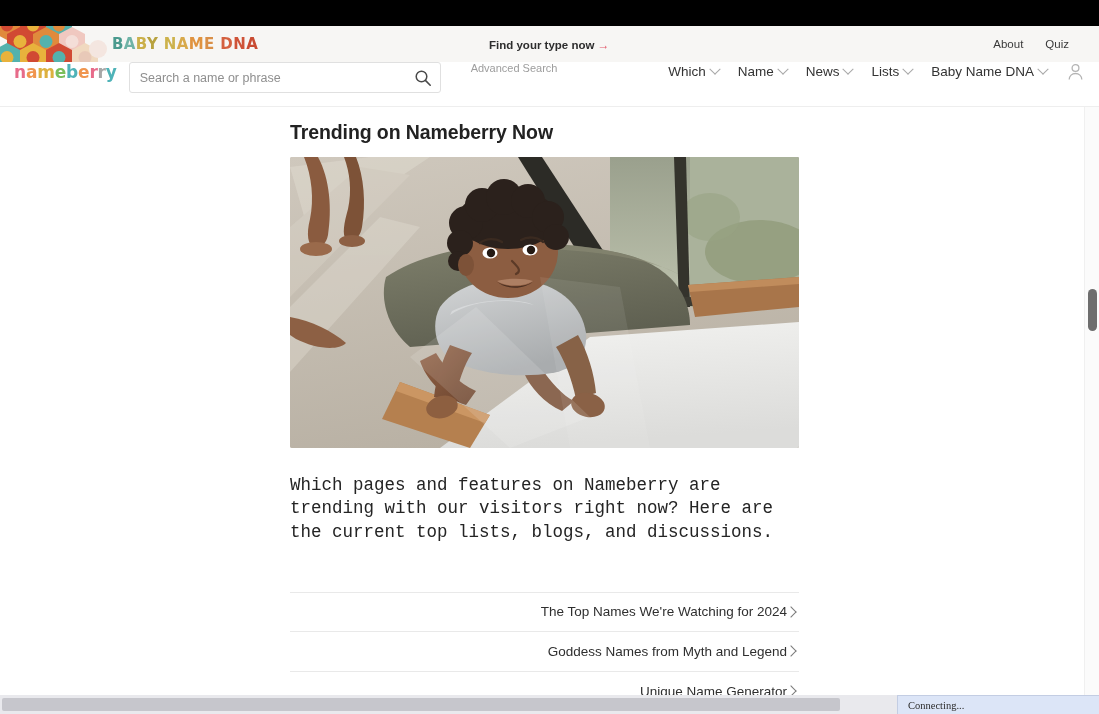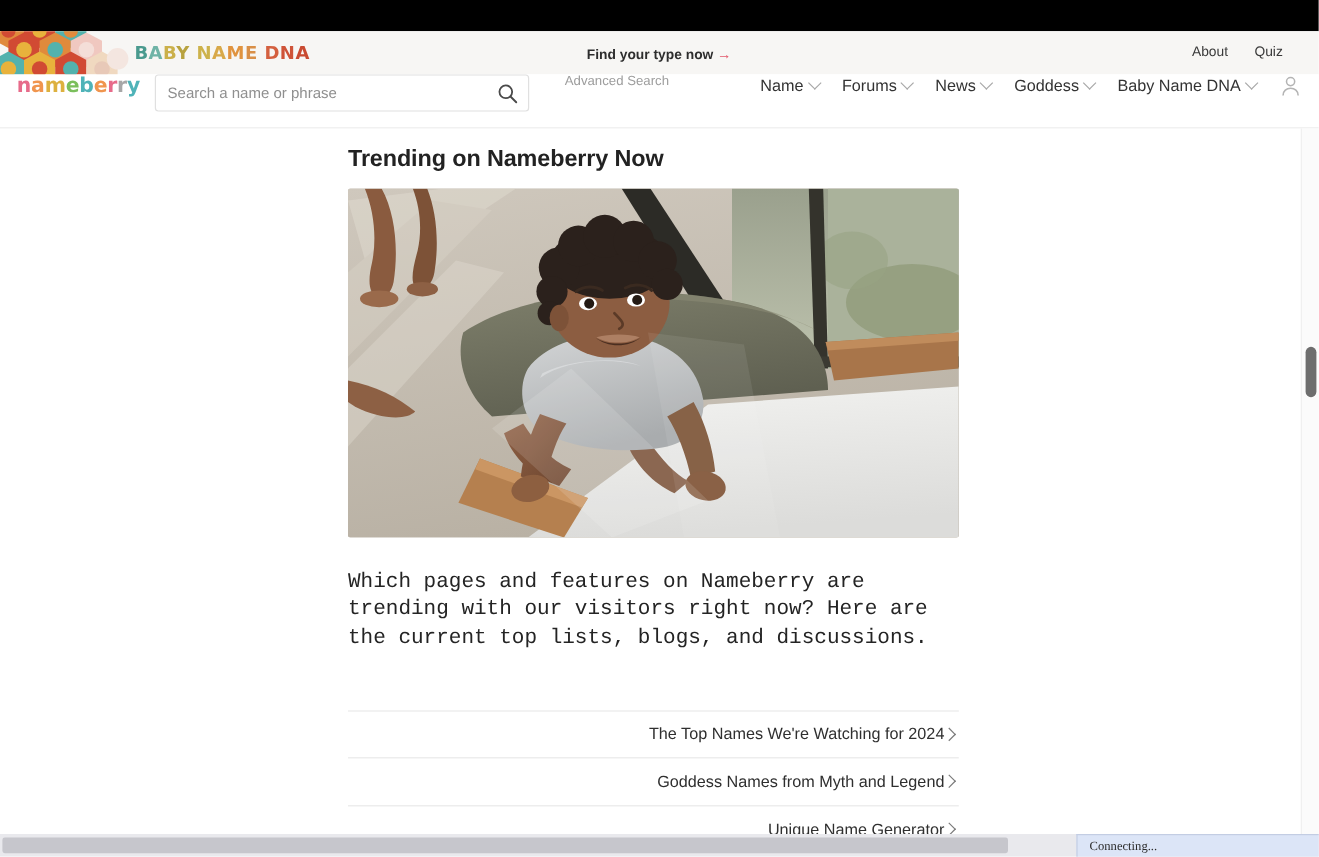--- a/index.html
+++ b/index.html
@@ -251,33 +251,33 @@
         <circle cx="7.5" cy="7.5" r="5.3" fill="none" stroke="#4a4a4a" stroke-width="1.5"></circle>
         <line x1="11.4" y1="11.4" x2="16.2" y2="16.2" stroke="#4a4a4a" stroke-width="1.6" stroke-linecap="round"></line>
       </svg>
     </button>
   </div>
 
   <div class="adv-search">Advanced Search</div>
 
   <div class="nav-items">
     <div class="nav-item">
+      <span>Which</span>
+      <i class="chev"></i>
+    </div>
+    <div class="nav-item">
       <span>Name</span>
-      <i class="chev"></i>
-    </div>
-    <div class="nav-item">
-      <span>Forums</span>
       <i class="chev"></i>
     </div>
     <div class="nav-item">
       <span>News</span>
       <i class="chev"></i>
     </div>
     <div class="nav-item">
-      <span>Goddess</span>
+      <span>Lists</span>
       <i class="chev"></i>
     </div>
     <div class="nav-item">
       <span>Baby Name DNA</span>
       <i class="chev"></i>
     </div>
     <span class="avatar-icon">
       <svg viewBox="0 0 19 19" width="19" height="19">
         <circle cx="9.5" cy="6" r="3.4" fill="none" stroke="#b4b4b4" stroke-width="1.3"></circle>
         <path d="M3.2 17.5c0-3.7 2.9-6 6.3-6s6.3 2.3 6.3 6" fill="none" stroke="#b4b4b4" stroke-width="1.3"></path>

